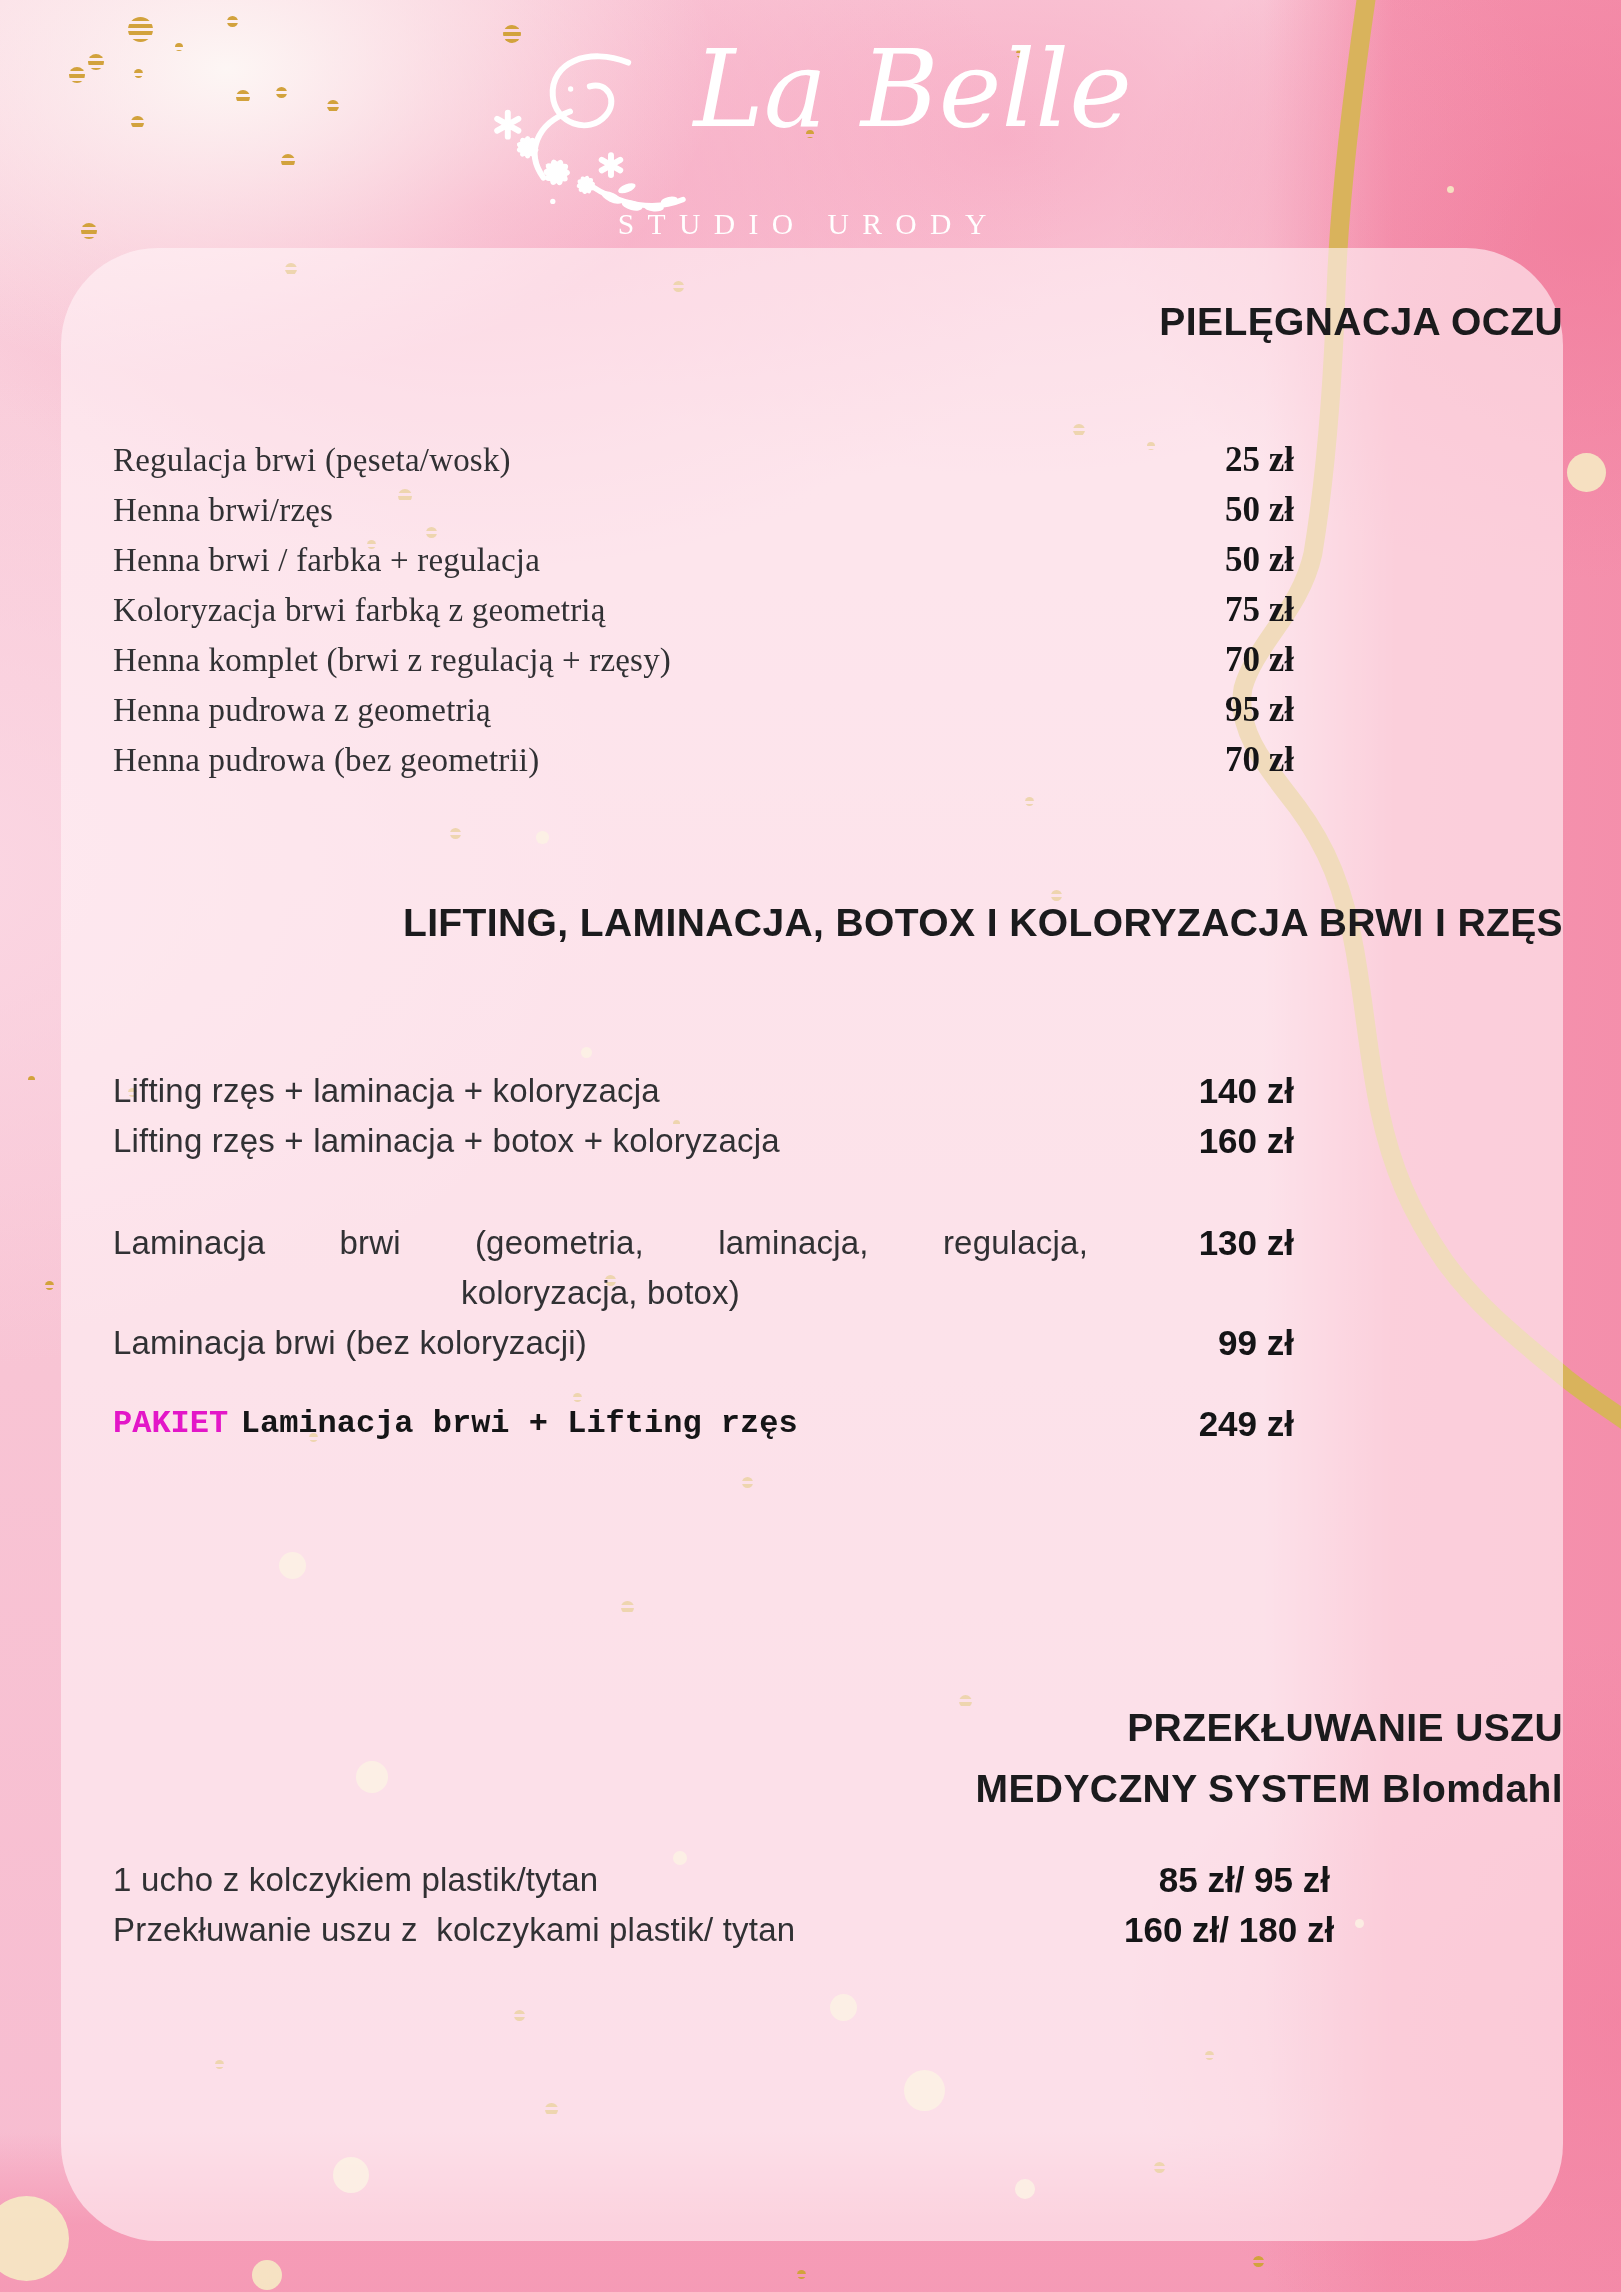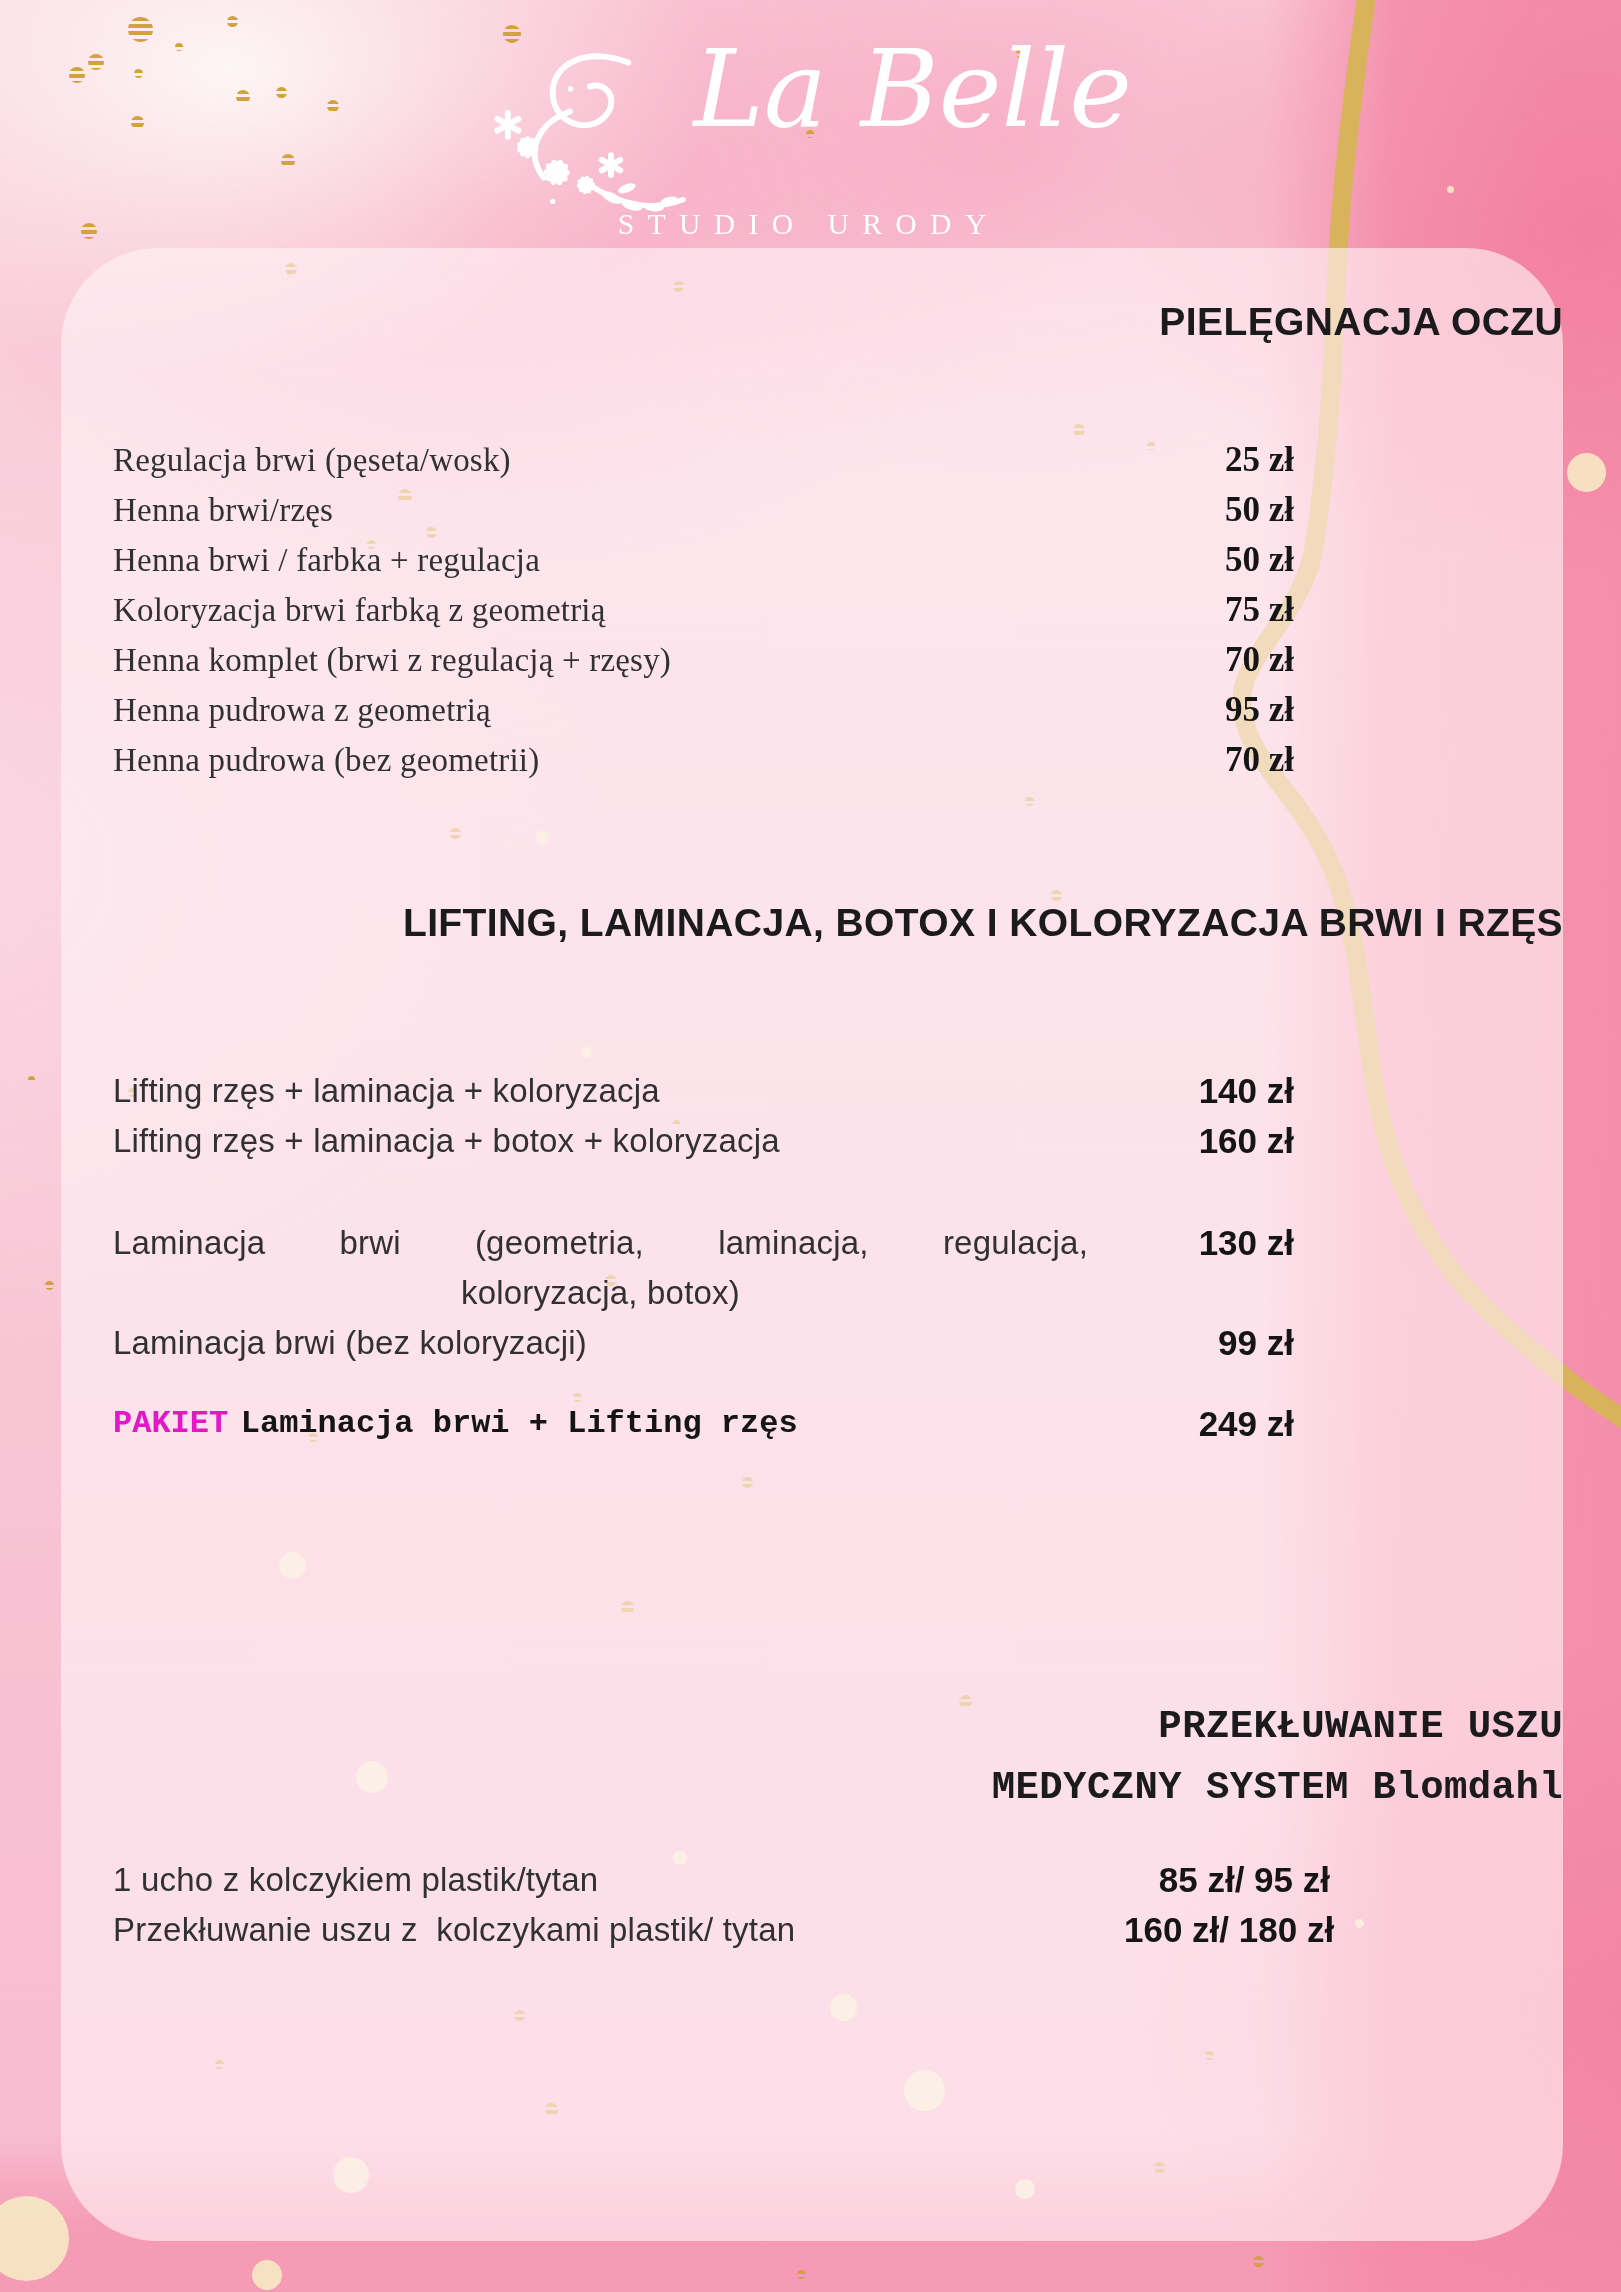--- a/index.html
+++ b/index.html
@@ -69,21 +69,21 @@
     font-family:"Liberation Serif",serif;font-size:29.6px;color:#ffffff;
     letter-spacing:13.4px;text-align:center;margin-top:-12.5px;padding-right:3.6px;
   }
   
   .pt{padding-top:47px;}
   .mt-items1{margin-top:86px;font-family:Liberation Serif, serif;}
   .mt-h2{margin-top:111px;}
   .mt-items2{margin-top:116px;}
   .sp58{height:52px;}
   .sp34{height:30px;}
-  .mt-h3{margin-top:247px;font-family:Liberation Mono, monospace;}
+  .mt-h3{margin-top:247px;}
   .h3-title{line-height:61px;}
   .mt-items3{margin-top:36px;}
 </style>
 </head>
 <body>
 
 <div class="bg"></div>
 
 <svg class="line-svg" width="1621" height="2293" viewBox="0 0 1810 2560">
   <path d="M 1527 -12

